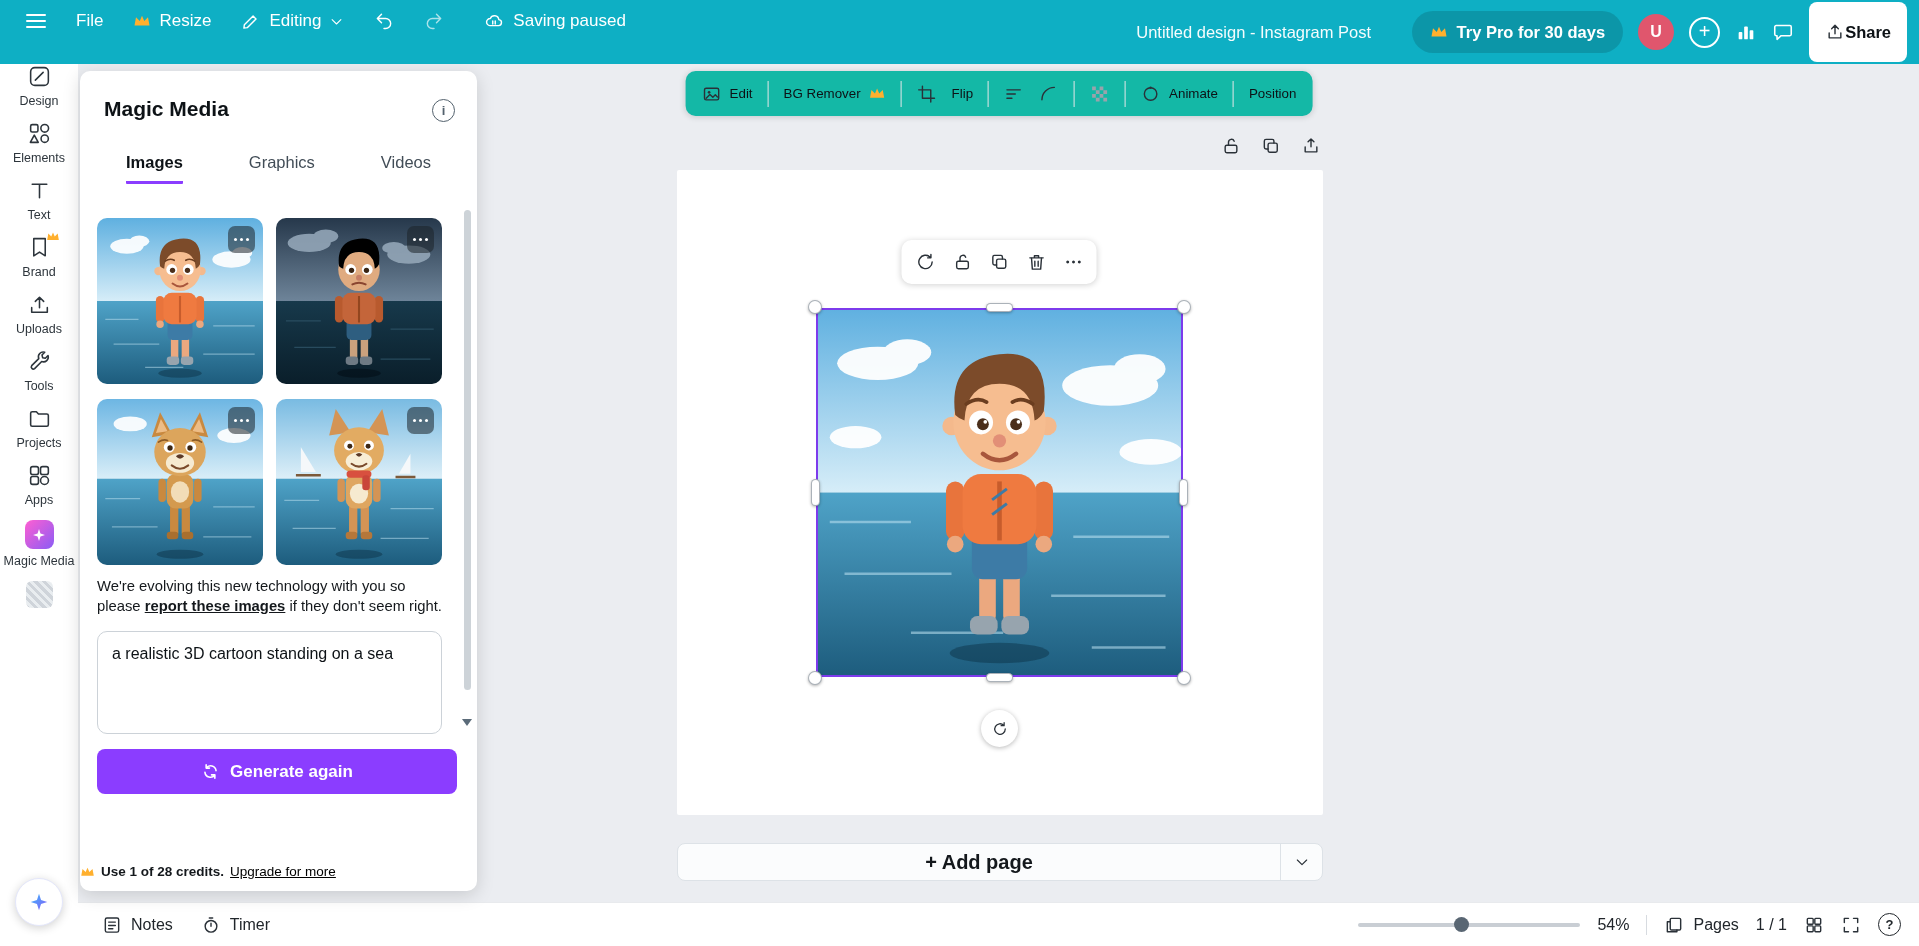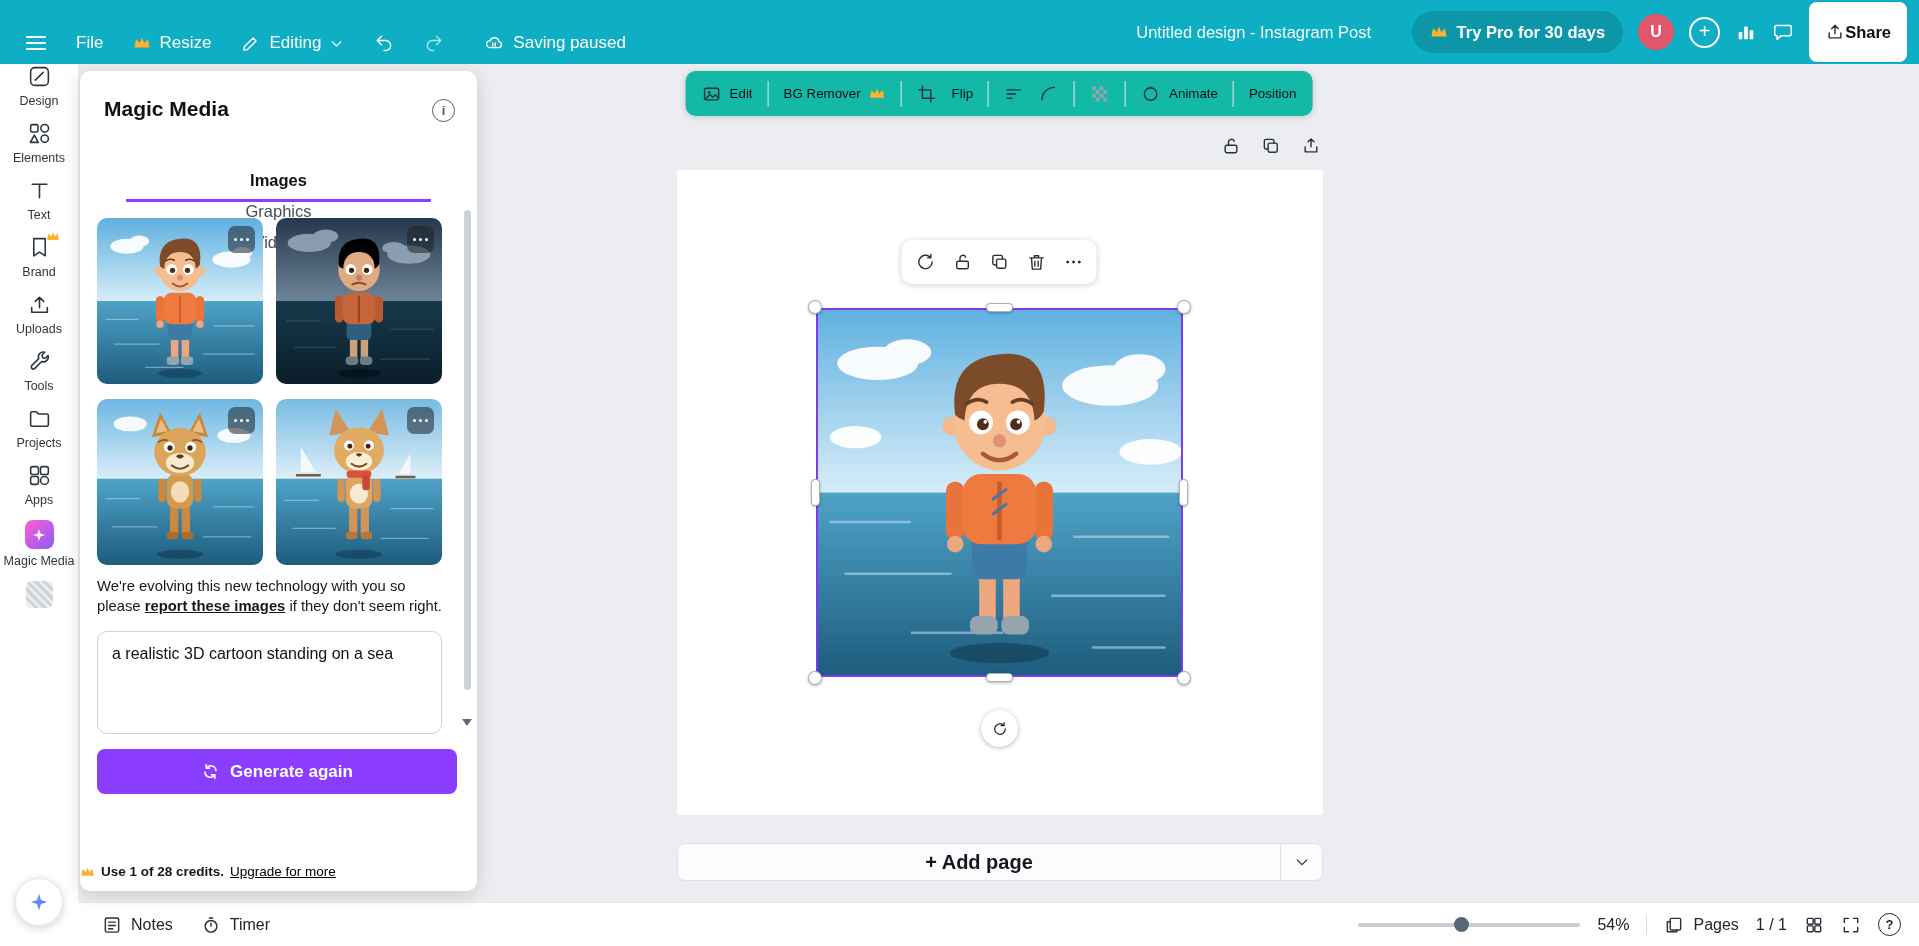--- a/index.html
+++ b/index.html
@@ -4,21 +4,21 @@
 <style>
   * { margin:0; padding:0; box-sizing:border-box; }
   html,body { width:1919px; height:946px; overflow:hidden; }
   body { font-family:"Liberation Sans", sans-serif; background:#ebedf1; position:relative; color:#0d1216; }
   button { font-family:inherit; background:none; border:none; cursor:pointer; color:inherit; }
   svg { display:block; }
   .ic { width:20px; height:20px; fill:none; stroke:#2a3138; stroke-width:1.7; stroke-linecap:round; stroke-linejoin:round; }
   .ic-w { stroke:#ffffff; }
 
   
-  .topbar { position:absolute; top:0; left:0; right:0; height:64px; background:#0eafc4; display:flex; align-items:flex-end; padding:0 14px; z-index:50; }
+  .topbar { position:absolute; top:0; left:0; right:0; height:64px; background:#0eafc4; display:flex; align-items:flex-start; padding:0 14px; z-index:50; }
   .tb-left { display:flex; align-items:center; gap:6px; }
   .tb-btn { display:flex; align-items:center; gap:8px; color:#fff; font-size:17px; height:42px; padding:0 12px; border-radius:8px; }
   .hamburger { display:flex; flex-direction:column; gap:4px; padding:0 12px; }
   .hamburger i { display:block; width:20px; height:2px; background:#fff; border-radius:2px; }
   .crown { width:18px; height:14px; }
   .saving { display:flex; align-items:center; gap:9px; color:#fff; font-size:17px; margin-left:22px; }
   .design-title { position:absolute; right:548px; top:50%; transform:translateY(-50%); color:rgba(255,255,255,.96); font-size:16.5px; }
   .tb-right { position:absolute; right:12px; top:0; height:100%; display:flex; align-items:center; gap:15px; }
   .try-pro { display:flex; align-items:center; gap:9px; background:rgba(0,0,0,.14); border-radius:22px; height:42px; padding:0 18px; color:#fff; font-size:16.5px; font-weight:bold; }
   .avatar { width:36px; height:36px; border-radius:50%; background:#e0566d; color:#fff; font-weight:bold; font-size:16px; display:flex; align-items:center; justify-content:center; }
@@ -31,21 +31,21 @@
   .rail-item .ic { width:25px; height:25px; stroke:#2d353c; stroke-width:1.5; }
   .rail-crown { position:absolute; top:-4px; right:16px; width:14px; height:11px; }
   .magic-tile { width:29px; height:29px; border-radius:8px; background:linear-gradient(135deg,#ff5fd2,#8a5cf5); display:flex; align-items:center; justify-content:center; }
   .texture-tile { width:27px; height:27px; border-radius:6px; background:repeating-linear-gradient(45deg,#cfd4da 0 3px,#e9edf0 3px 6px); }
   .ai-fab { position:absolute; left:15px; top:878px; width:48px; height:48px; border-radius:50%; background:#fff; border:1.5px solid #e4e7fb; box-shadow:0 2px 10px rgba(0,0,0,.18); display:flex; align-items:center; justify-content:center; z-index:60; }
 
   
   .panel { position:absolute; left:80px; top:71px; width:397px; height:820px; background:#fff; border-radius:10px; box-shadow:0 4px 18px rgba(0,0,0,.15); z-index:45; }
   .panel-title { position:absolute; top:26px; left:24px; font-size:21px; font-weight:bold; }
   .info-btn { position:absolute; top:28px; right:22px; width:23px; height:23px; border-radius:50%; border:1.7px solid #53616d; color:#53616d; font-size:13px; font-weight:bold; display:flex; align-items:center; justify-content:center; }
-  .tabs { position:absolute; top:100px; left:0; width:100%; display:flex; justify-content:space-between; padding:0 46px;flex-direction:column; }
+  .tabs { position:absolute; top:82px; left:0; width:100%; display:flex; justify-content:space-between; padding:0 46px; }
   .tab { font-size:16.5px; color:#424d57; padding-bottom:9px; border-bottom:3px solid transparent; }
   .tab.active { color:#0d1216; font-weight:bold; border-bottom-color:#8b3dff; border-radius:1px; }
   .thumb-grid { position:absolute; top:147px; left:17px; width:345px; display:grid; grid-template-columns:166px 166px; column-gap:13px; row-gap:15px; }
   .thumb { width:166px; height:166px; border-radius:10px; overflow:hidden; position:relative; }
   .thumb svg, .sel-img svg { width:100%; height:100%; }
   .more-btn { position:absolute; top:8px; right:8px; width:27px; height:27px; border-radius:7px; background:rgba(28,34,40,.55); display:flex; align-items:center; justify-content:center; gap:2.5px; }
   .more-btn i { width:3.5px; height:3.5px; border-radius:50%; background:#fff; }
   .disclaimer { position:absolute; top:506px; left:17px; width:352px; font-size:14.8px; line-height:1.35; color:#14181c; }
   .disclaimer a { color:#14181c; font-weight:bold; text-decoration:underline; cursor:pointer; }
   .prompt-box { position:absolute; top:560px; left:17px; width:345px; height:103px; border:1.5px solid #ccd2d8; border-radius:10px; padding:12px 14px; font-size:16px; font-family:inherit; color:#0d1216; resize:none; outline:none; line-height:1.3; }

